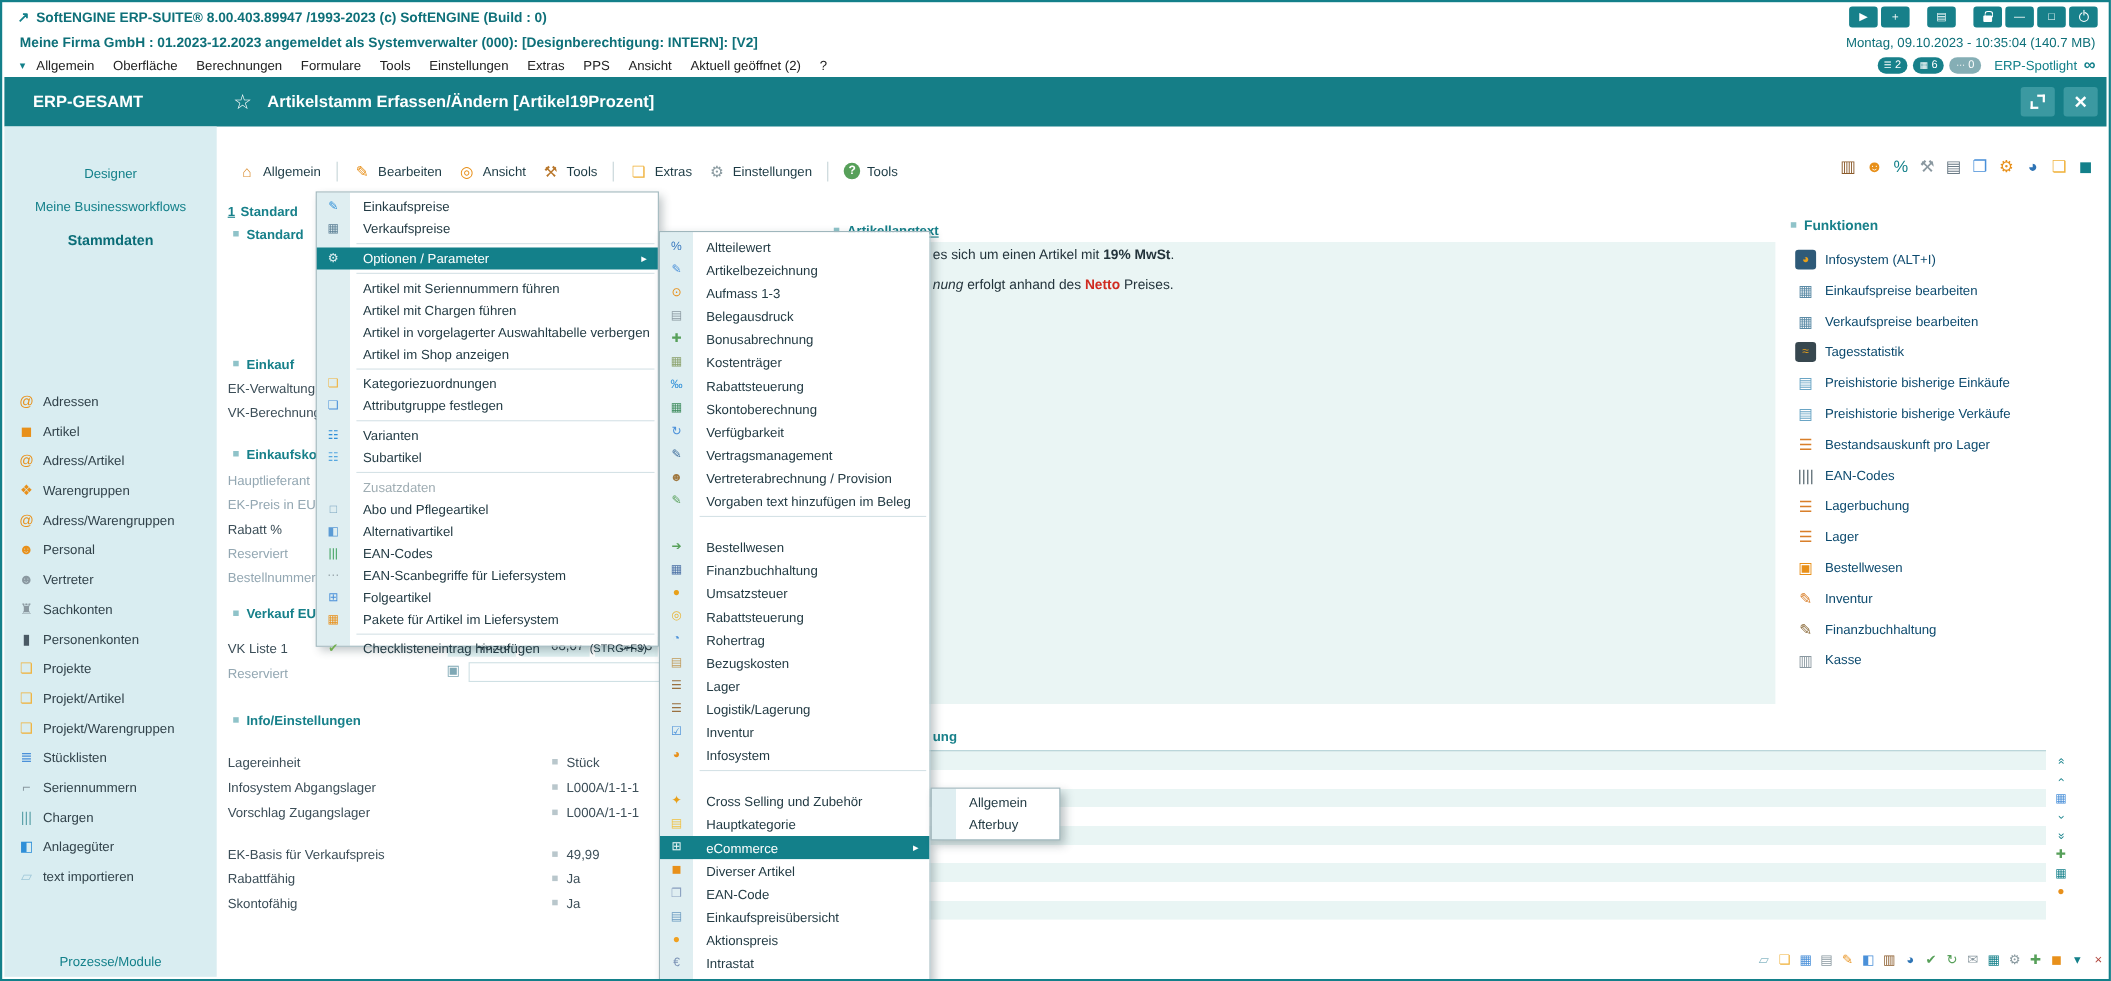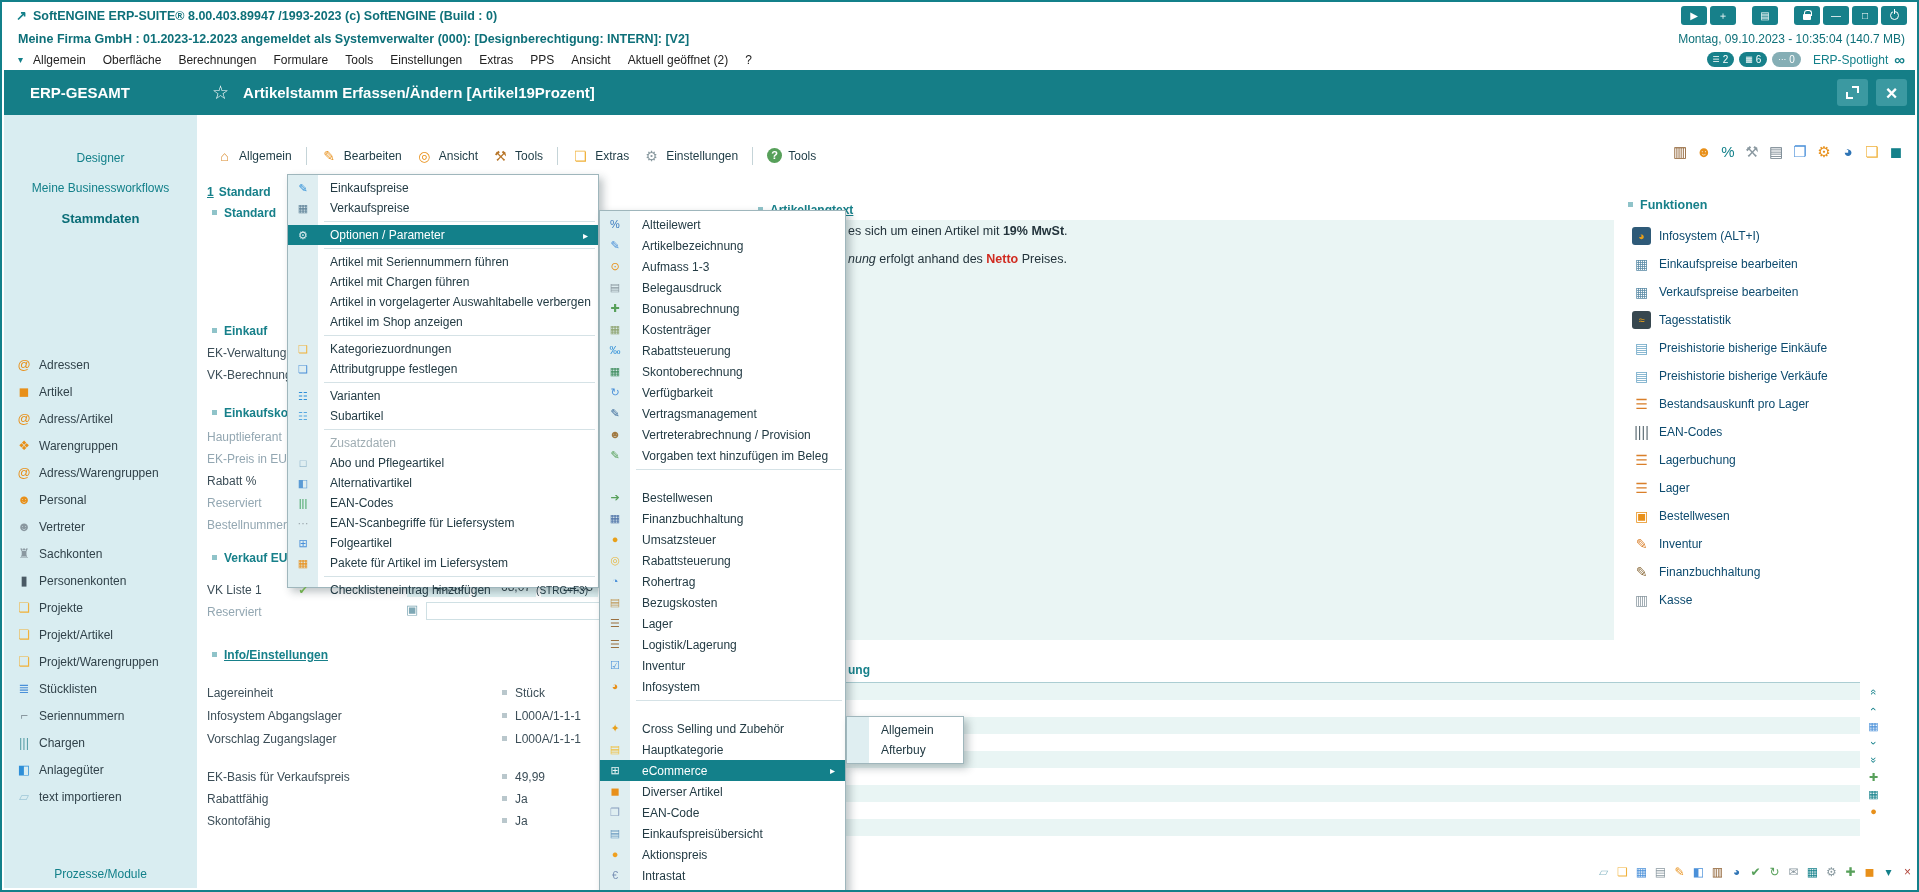--- a/index.html
+++ b/index.html
@@ -396,21 +396,21 @@
   <div class="f-abs f-label muted" style="left:205px;top:494px;">Reserviert</div>
   <div class="f-abs f-label muted" style="left:205px;top:516px;">Bestellnummer</div>
   <div class="f-abs f-sec" style="left:210px;top:549px;">Verkauf EU</div>
   <div class="f-abs f-label" style="left:205px;top:581px;">VK Liste 1</div>
   <div class="f-abs f-val-box" style="left:405px;top:577px;width:62px;">40,50</div>
   <div class="f-abs f-val-box" style="left:472px;top:577px;width:62px;">68,07</div>
   <div class="f-abs f-val-box" style="left:539px;top:577px;width:57px;">54,03</div>
   <div class="f-abs f-label muted" style="left:205px;top:603px;">Reserviert</div>
   <span class="f-abs clip-icon" style="left:404px;top:600px;">▣</span>
   <div class="f-abs f-empty-box" style="left:424px;top:600px;width:174px;"></div>
-  <div class="f-abs f-sec" style="left:210px;top:646px;text-decoration:underline;">Info/Einstellungen</div>
+  <div class="f-abs f-sec" style="left:210px;top:646px;">Info/Einstellungen</div>
 
   <div class="f-abs f-label" style="left:205px;top:684px;">Lagereinheit</div>
   <div class="f-abs f-label f-bullet" style="left:500px;top:684px;">Stück</div>
   <div class="f-abs f-label" style="left:205px;top:707px;">Infosystem Abgangslager</div>
   <div class="f-abs f-label f-bullet" style="left:500px;top:707px;">L000A/1-1-1</div>
   <div class="f-abs f-label" style="left:205px;top:730px;">Vorschlag Zugangslager</div>
   <div class="f-abs f-label f-bullet" style="left:500px;top:730px;">L000A/1-1-1</div>
   <div class="f-abs f-label" style="left:205px;top:768px;">EK-Basis für Verkaufspreis</div>
   <div class="f-abs f-label f-bullet" style="left:500px;top:768px;">49,99</div>
   <div class="f-abs f-label" style="left:205px;top:790px;">Rabattfähig</div>

